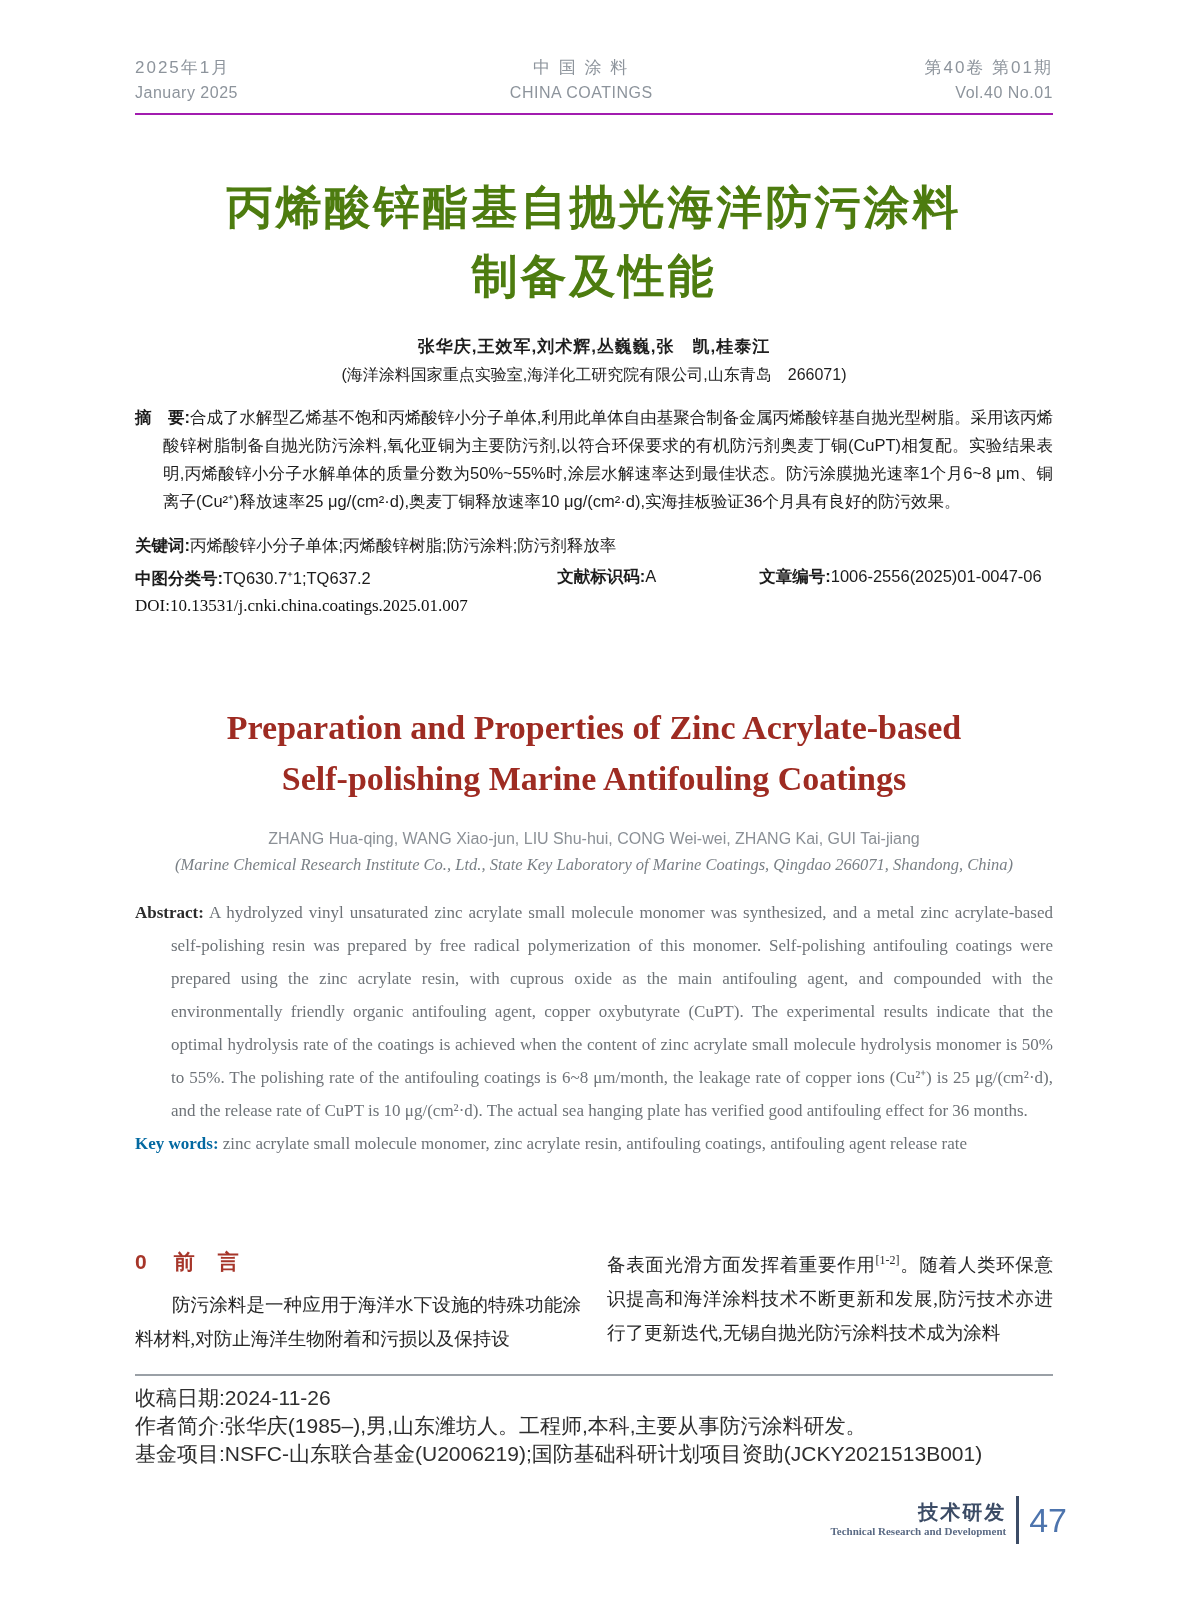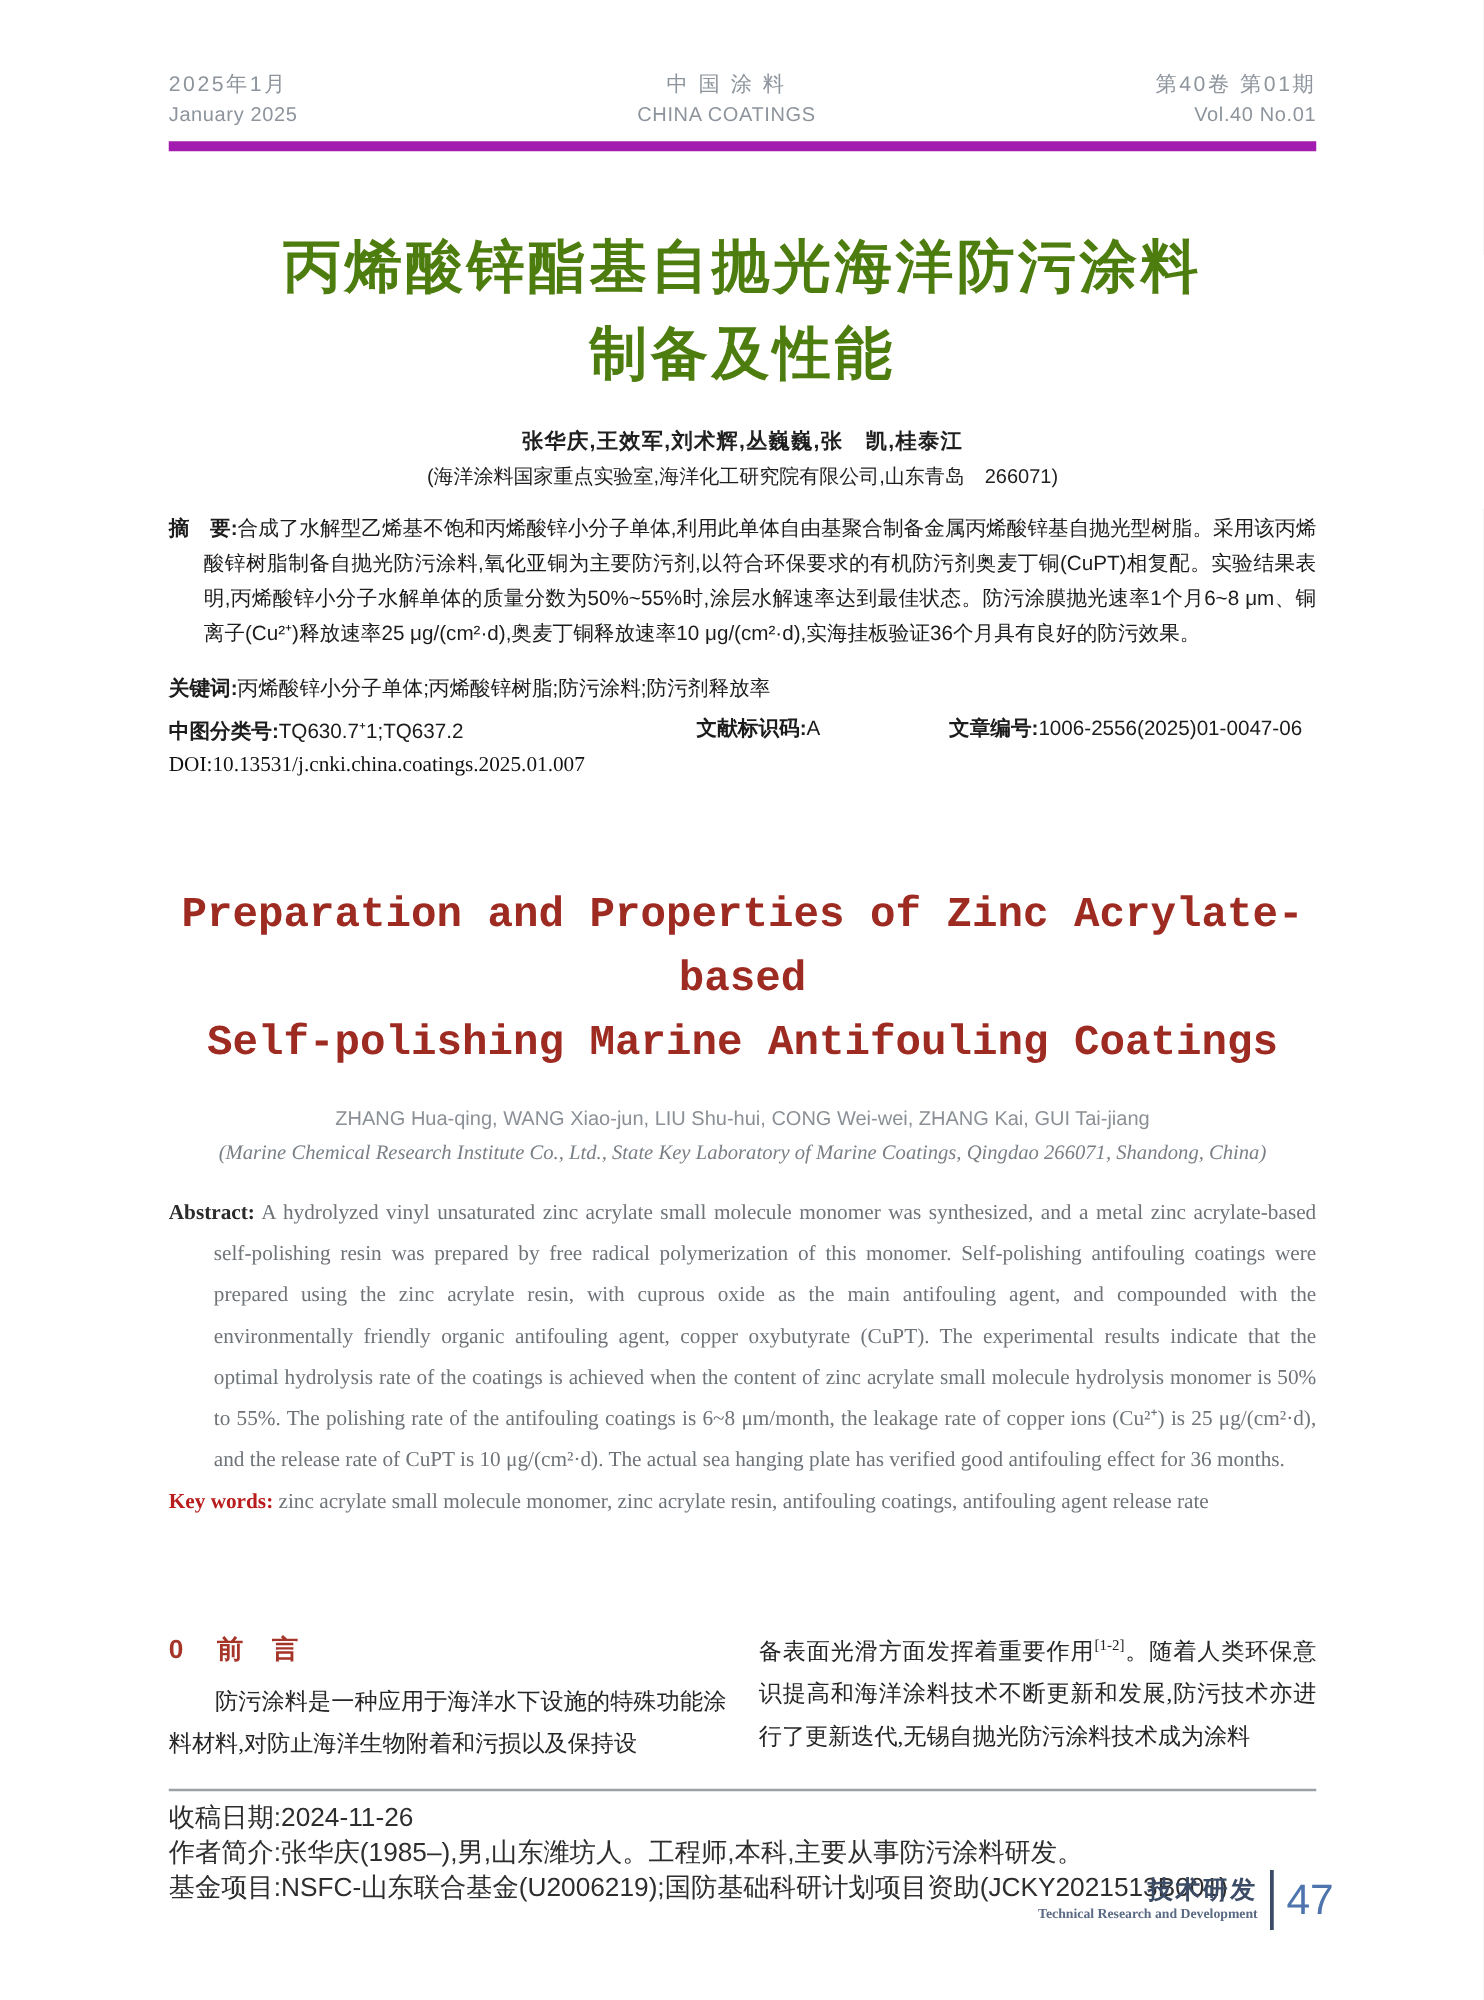--- a/index.html
+++ b/index.html
@@ -10,21 +10,21 @@
     margin:0 auto;background:#ffffff;
     font-family:"Liberation Sans",sans-serif;
     color:#222;overflow:hidden;
   }
   .content{margin:0 134px 0 135px;}
 
   
   .jheader{
     display:flex;justify-content:space-between;align-items:flex-end;
     padding-top:56px;padding-bottom:9px;
-    border-bottom:8px solid #a21caf;
+    border-bottom:2px solid #a21caf;
     color:#8d949c;
   }
   .jheader .cell{line-height:1.45;}
   .jheader .left{text-align:left;}
   .jheader .center{text-align:center;}
   .jheader .right{text-align:right;}
   .jheader .cn{font-size:17px;letter-spacing:2px;}
   .jheader .en{font-size:16px;letter-spacing:0.5px;}
 
   
@@ -80,21 +80,21 @@
     font-family:"Liberation Serif",serif;
     font-size:17px;line-height:33px;color:#6e7378;
     text-align:justify;
     padding-left:36px;text-indent:-36px;
   }
   .abs-en .lbl{font-weight:bold;color:#2b2b2b;}
   .kw-en{
     font-family:"Liberation Serif",serif;
     font-size:17px;line-height:33px;color:#6e7378;
   }
-  .kw-en .lbl{font-weight:bold;color:#b91c1c;}
+  .kw-en .lbl{font-weight:bold;color:#0369a1;}
 
   
   .columns{margin-top:88px;display:flex;gap:26px;}
   .col{flex:1;}
   .sec-head{
     font-size:21px;font-weight:bold;color:#a63529;
     margin-bottom:12px;letter-spacing:1px;
   }
   .sec-head .num{margin-right:26px;}
   .body-par{
@@ -151,21 +151,21 @@
     <div class="kw-cn"><span class="lbl">关键词:</span><span>丙烯酸锌小分子单体;丙烯酸锌树脂;防污涂料;防污剂释放率</span></div>
 
     <div class="meta-row">
       <span class="meta-1"><span class="lbl">中图分类号:</span><span>TQ630.7⁺1;TQ637.2</span></span>
       <span class="meta-2"><span class="lbl">文献标识码:</span><span>A</span></span>
       <span class="meta-3"><span class="lbl">文章编号:</span><span>1006-2556(2025)01-0047-06</span></span>
     </div>
 
     <div class="doi">DOI:10.13531/j.cnki.china.coatings.2025.01.007</div>
 
-    <h2 class="title-en" style="margin-bottom:10px;font-family:Liberation Mono, monospace;">Preparation and Properties of Zinc Acrylate-based
+    <h2 class="title-en" style="margin-bottom:10px;">Preparation and Properties of Zinc Acrylate-based
 Self-polishing Marine Antifouling Coatings</h2>
     <div class="authors-en">ZHANG Hua-qing, WANG Xiao-jun, LIU Shu-hui, CONG Wei-wei, ZHANG Kai, GUI Tai-jiang</div>
     <div class="affil-en">(Marine Chemical Research Institute Co., Ltd., State Key Laboratory of Marine Coatings, Qingdao 266071, Shandong, China)</div>
 
     <p class="abs-en" style="margin-bottom:0;"><span class="lbl">Abstract:</span> <span>A hydrolyzed vinyl unsaturated zinc acrylate small molecule monomer was synthesized, and a metal zinc acrylate-based self-polishing resin was prepared by free radical polymerization of this monomer. Self-polishing antifouling coatings were prepared using the zinc acrylate resin, with cuprous oxide as the main antifouling agent, and compounded with the environmentally friendly organic antifouling agent, copper oxybutyrate (CuPT). The experimental results indicate that the optimal hydrolysis rate of the coatings is achieved when the content of zinc acrylate small molecule hydrolysis monomer is 50% to 55%. The polishing rate of the antifouling coatings is 6~8 μm/month, the leakage rate of copper ions (Cu²⁺) is 25 μg/(cm²·d), and the release rate of CuPT is 10 μg/(cm²·d). The actual sea hanging plate has verified good antifouling effect for 36 months.</span></p>
 
     <div class="kw-en"><span class="lbl">Key words:</span> <span>zinc acrylate small molecule monomer, zinc acrylate resin, antifouling coatings, antifouling agent release rate</span></div>
 
     <div class="columns">
       <div class="col">

